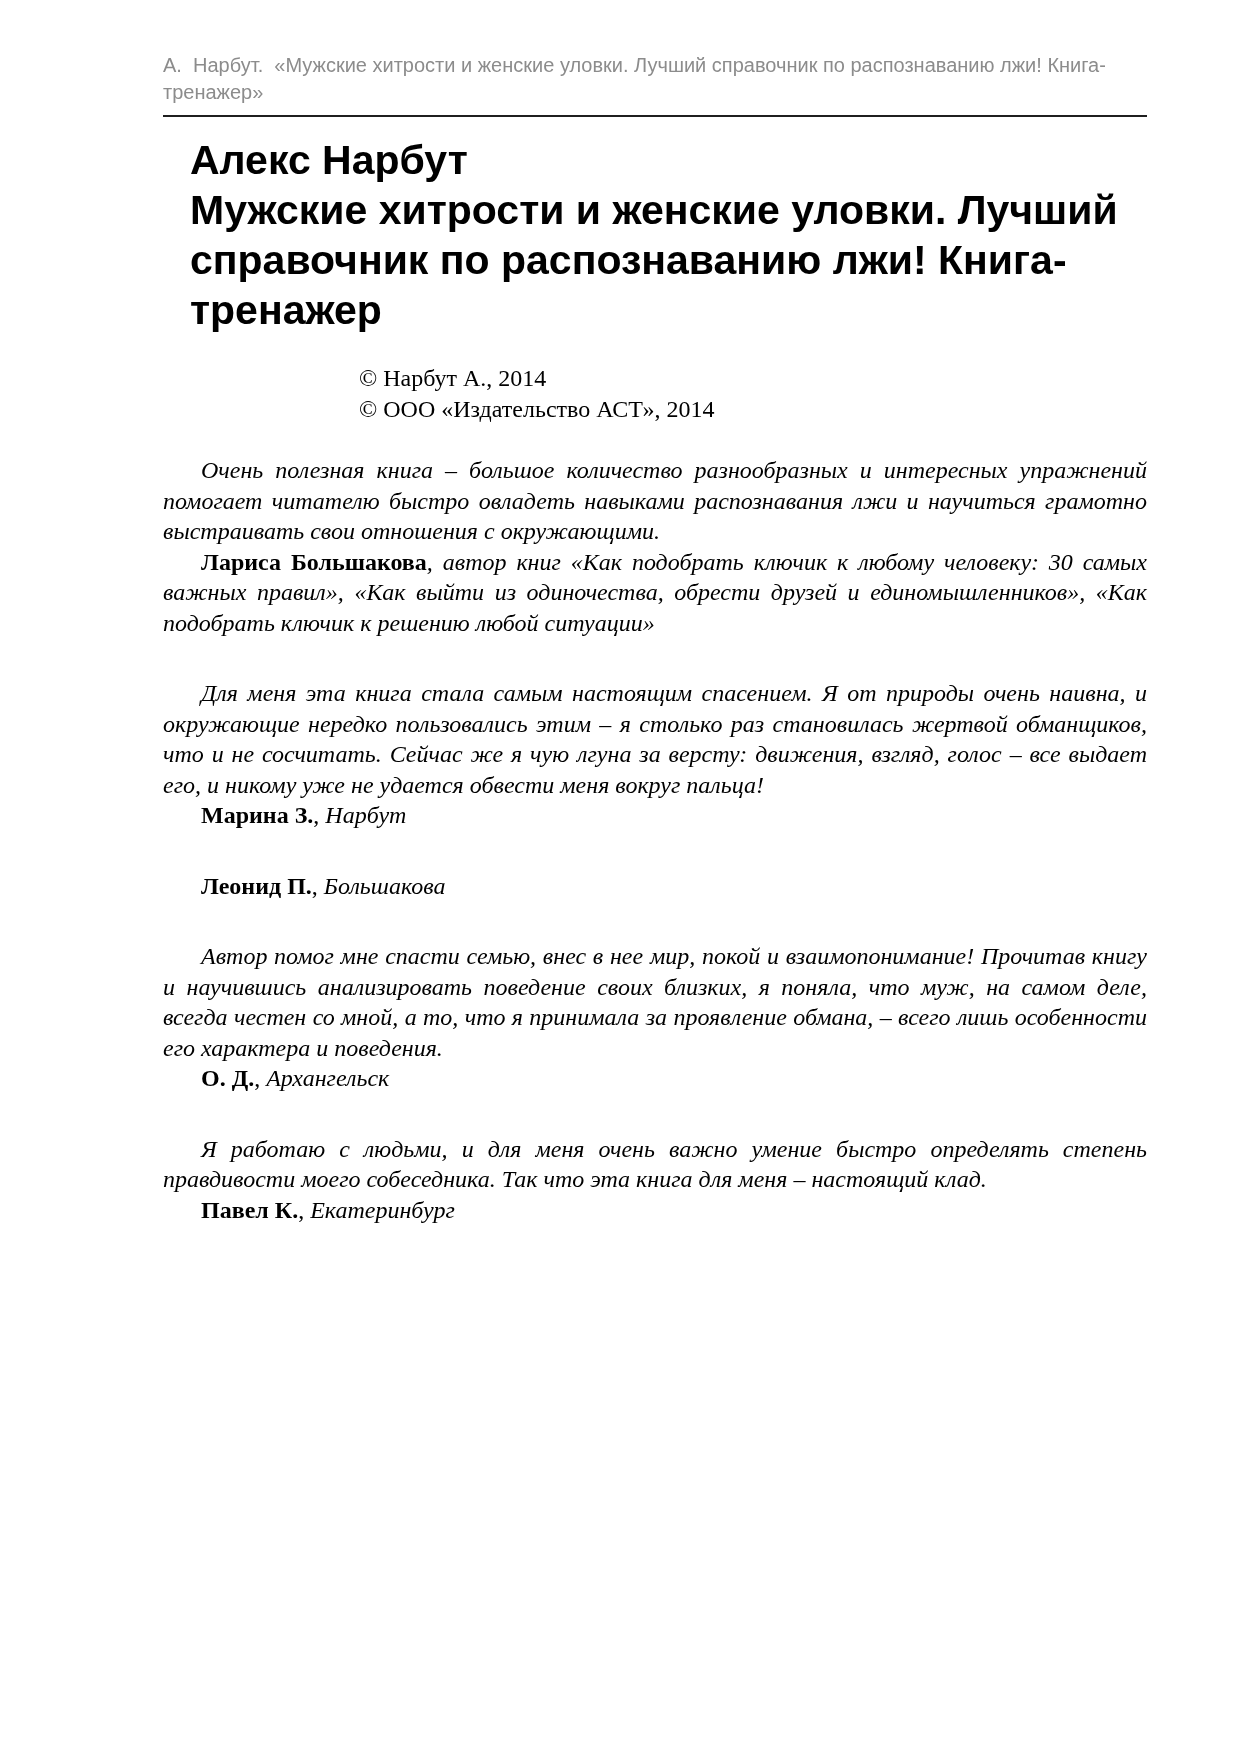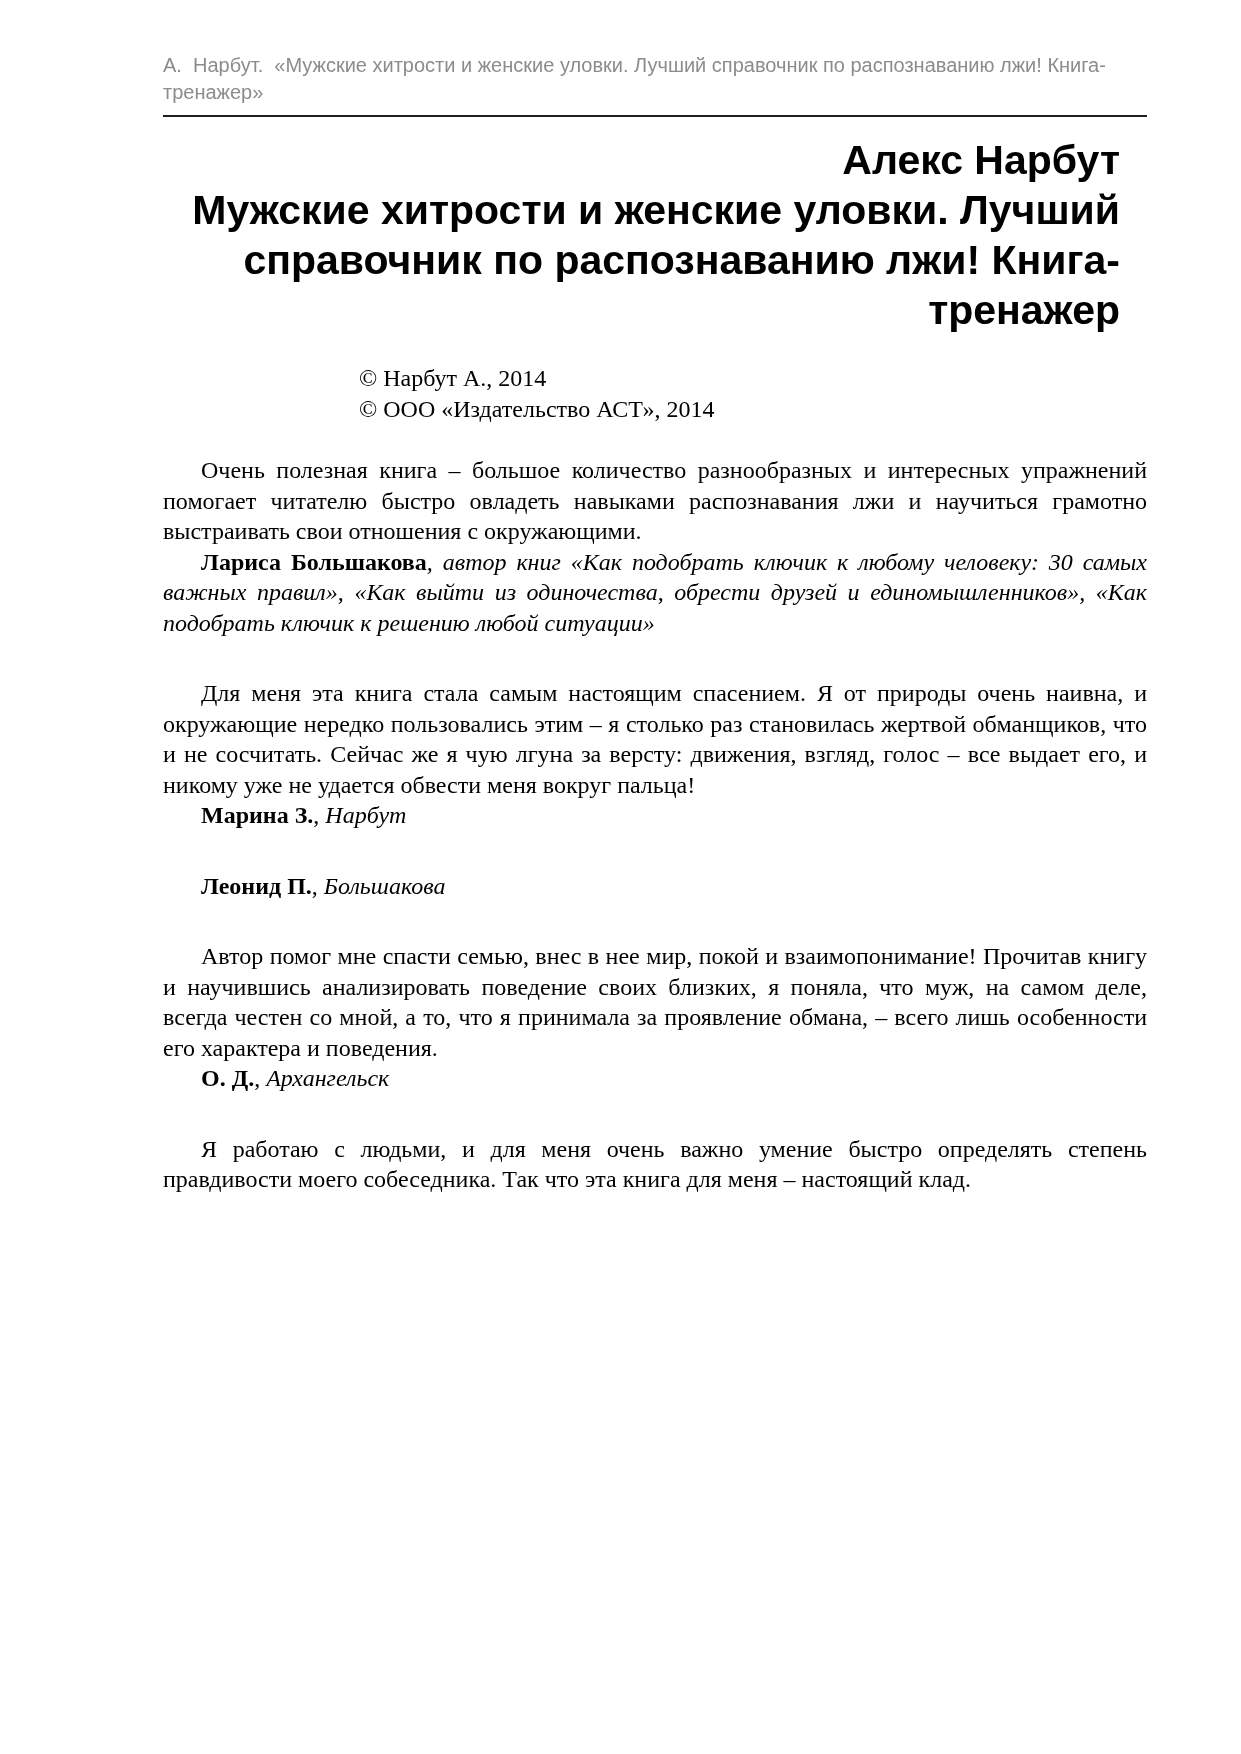--- a/index.html
+++ b/index.html
@@ -27,21 +27,21 @@
     font-family: "Liberation Sans", sans-serif;
     font-size: 20px;
     line-height: 27px;
     color: #8c8c8c;
     white-space: pre-wrap;
   }
   
   .book-title {
     margin: 18px auto 0 auto;
     max-width: 930px;
-    text-align: right;
+    text-align: left;
     font-family: "Liberation Sans", sans-serif;
     font-weight: bold;
     font-size: 41px;
     line-height: 50px;
     color: #000000;
   }
   .title-line { display: block; }
   
   .copyright-block {
     margin-top: 28px;
@@ -52,21 +52,21 @@
   
   .annotation { margin-top: 30px; }
   .testimonial { margin-top: 40px; }
   .para {
     margin: 0;
     font-size: 24px;
     line-height: 30.5px;
     text-align: justify;
     text-indent: 38px;
   }
-  .italic { }
+  .italic { font-style: italic; }
   .sig {
     margin: 0;
     font-size: 24px;
     line-height: 30.5px;
     text-indent: 38px;
     text-align: left;
   }
   .sig .sig-name { font-weight: bold; font-style: normal; }
   .sig .sig-loc { font-style: italic; }
   .endorser-name { font-weight: bold; font-style: normal; margin-top: 44px; }
@@ -114,17 +114,18 @@
     <p class="sig"><span class="sig-name">Леонид П.</span><span>, </span><span class="sig-loc">Большакова</span></p>
   </section>
 
   <section class="testimonial">
     <p class="para italic">Автор помог мне спасти семью, внес в нее мир, покой и взаимопонимание! Прочитав книгу и научившись анализировать поведение своих близких, я поняла, что муж, на самом деле, всегда честен со мной, а то, что я принимала за проявление обмана, – всего лишь особенности его характера и поведения.</p>
     <p class="sig"><span class="sig-name">О. Д.</span><span>, </span><span class="sig-loc">Архангельск</span></p>
   </section>
 
   <section class="testimonial">
     <p class="para italic">Я работаю с людьми, и для меня очень важно умение быстро определять степень правдивости моего собеседника. Так что эта книга для меня – настоящий клад.</p>
+    <p class="sig"><span class="sig-name">Павел К.</span><span>, </span><span class="sig-loc">Екатеринбург</span></p>
   </section>
 
   <div class="page-number">4</div>
 
 </div>
 
 </body></html>

